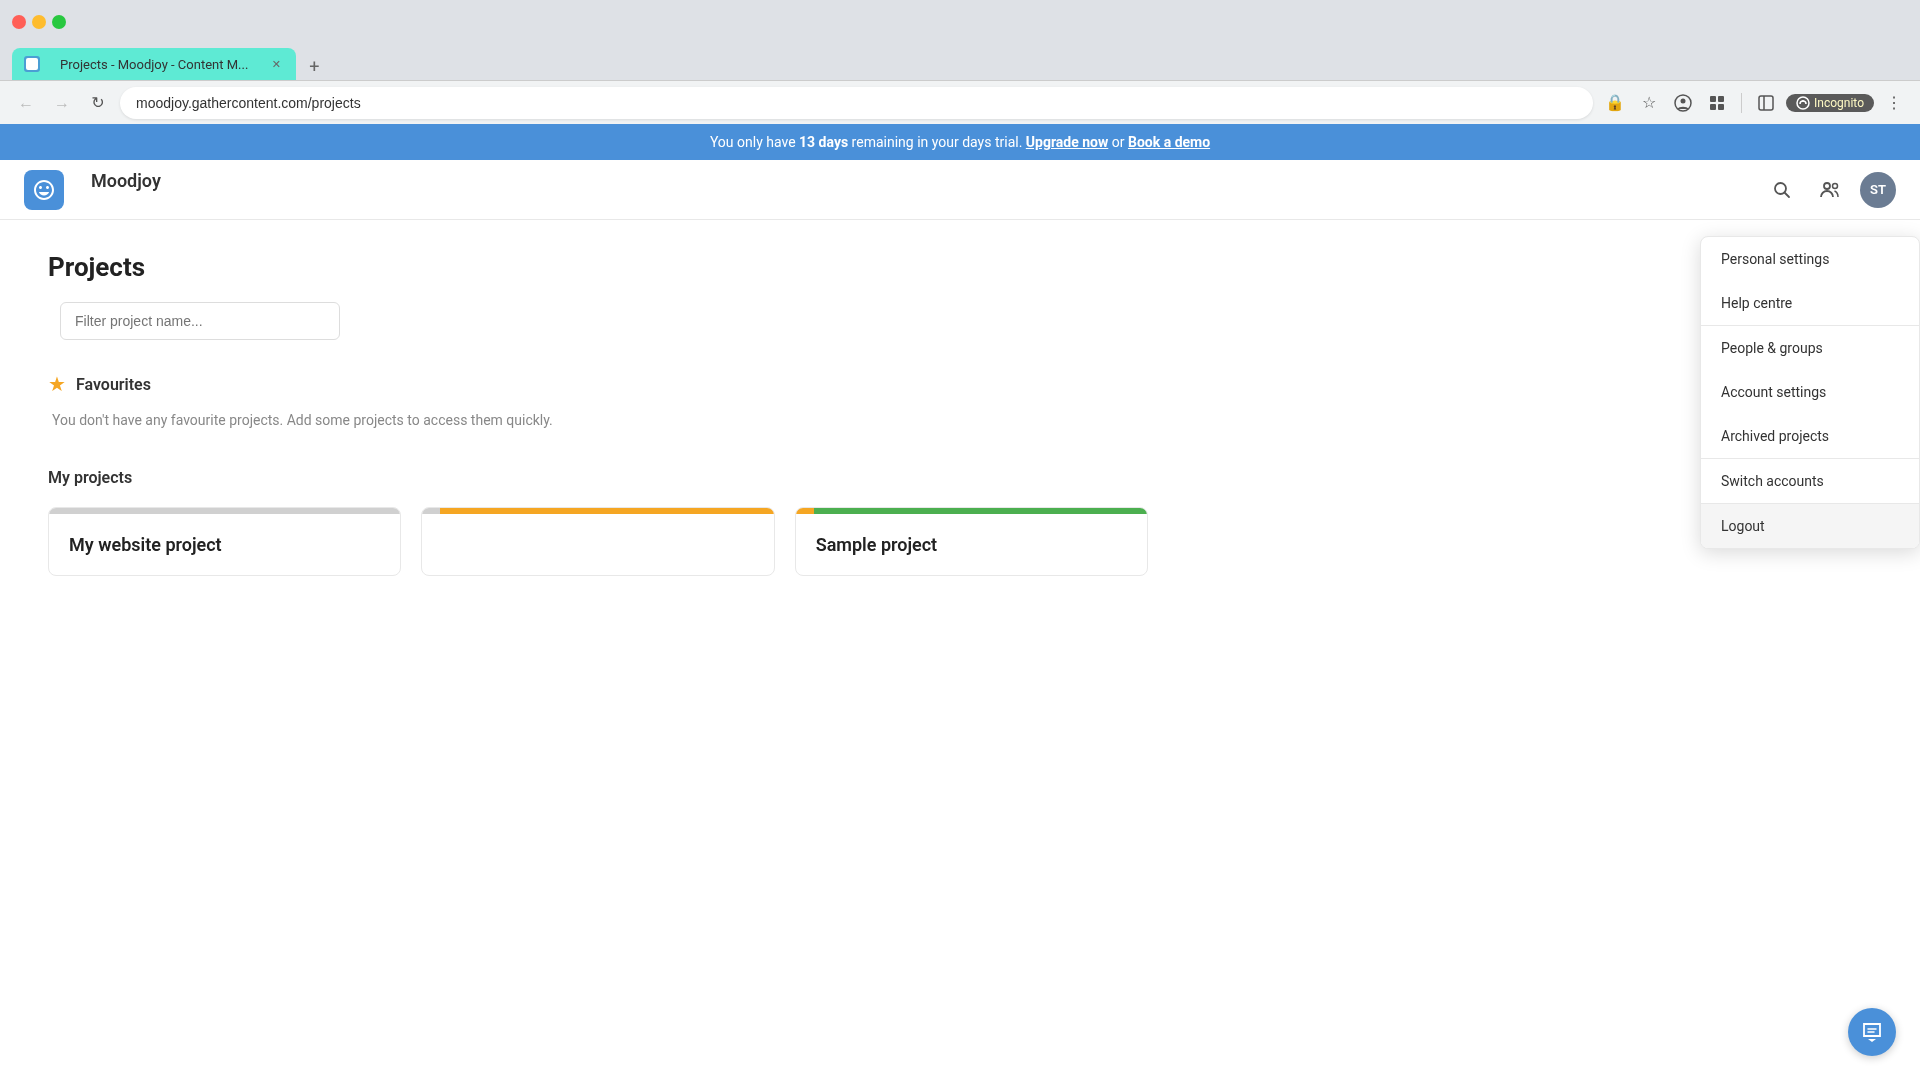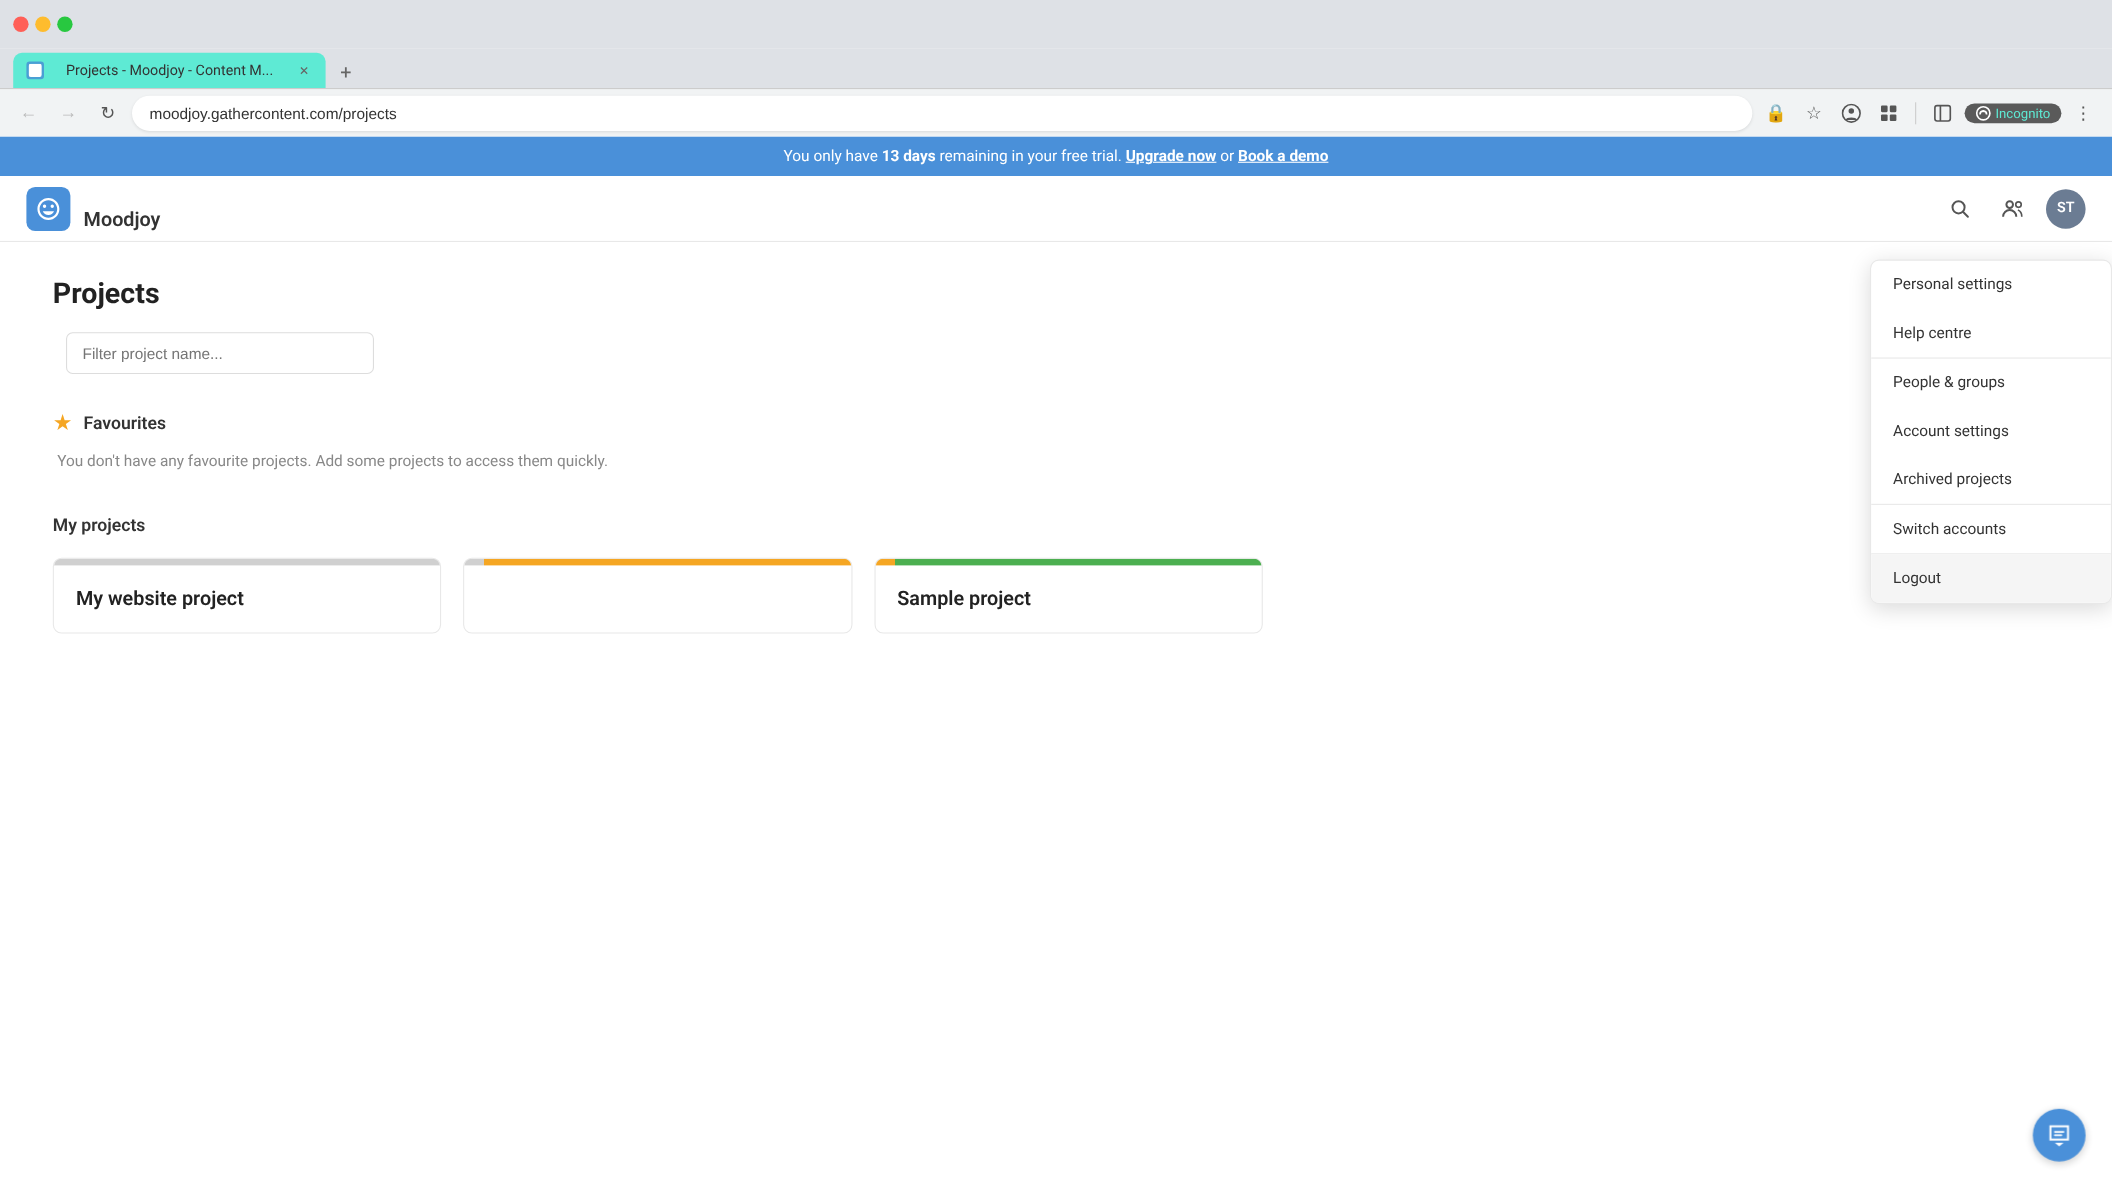--- a/index.html
+++ b/index.html
@@ -16,33 +16,33 @@
     .tab-favicon { width: 16px; height: 16px; background: #4a9fd4; border-radius: 3px; display: flex; align-items: center; justify-content: center; }
     .tab-close { width: 16px; height: 16px; border-radius: 50%; display: flex; align-items: center; justify-content: center; font-size: 11px; color: #666; cursor: pointer; margin-left: auto; }
     .tab-new { width: 28px; height: 28px; border-radius: 50%; display: flex; align-items: center; justify-content: center; font-size: 18px; color: #666; cursor: pointer; margin-left: 4px; }
 
     .browser-toolbar { display: flex; align-items: center; padding: 6px 12px; gap: 8px; background: #f1f3f4; height: 44px; border-top: 1px solid #ccc; }
     .nav-btn { width: 28px; height: 28px; border-radius: 50%; background: none; border: none; cursor: pointer; display: flex; align-items: center; justify-content: center; color: #555; font-size: 16px; }
     .nav-btn.disabled { color: #bbb; cursor: default; }
     .address-bar { flex: 1; height: 32px; border: none; border-radius: 16px; background: #fff; padding: 0 16px; font-size: 14px; color: #333; outline: none; box-shadow: 0 1px 3px rgba(0,0,0,0.1); }
     .toolbar-actions { display: flex; gap: 6px; align-items: center; }
     .toolbar-icon { width: 28px; height: 28px; border-radius: 50%; display: flex; align-items: center; justify-content: center; cursor: pointer; color: #555; font-size: 16px; }
-    .incognito-badge { background: #5a5a5a; color: #5eead4; border-radius: 12px; padding: 2px 10px; font-size: 12px; display: flex; align-items: flex-start; gap: 4px; }
+    .incognito-badge { background: #5a5a5a; color: #fef9c3; border-radius: 12px; padding: 2px 10px; font-size: 12px; display: flex; align-items: flex-start; gap: 4px; }
 
     
     .app { background: #fff; height: calc(1080px - 124px); position: relative; overflow: hidden; }
 
     
     .trial-banner { background: #4a90d9; color: #fff; text-align: center; padding: 10px; font-size: 14px; }
     .trial-banner a { color: #fff; font-weight: bold; text-decoration: underline; cursor: pointer; }
     .trial-banner strong { font-weight: 700; }
 
     
     .app-header { display: flex; align-items: center; padding: 0 24px; height: 60px; border-bottom: 1px solid #e8e8e8; background: #fff; position: relative; }
-    .logo-area { display: flex; align-items: flex-end; gap: 12px; }
+    .logo-area { display: flex; align-items: flex-start; gap: 27px; }
     .logo-icon { width: 40px; height: 40px; background: #4a90d9; border-radius: 8px; display: flex; align-items: center; justify-content: center; }
     .logo-icon svg { width: 24px; height: 24px; fill: white; }
     .app-name { font-size: 18px; font-weight: 600; color: #333; }
     .header-actions { margin-left: auto; display: flex; align-items: center; gap: 12px; }
     .header-icon-btn { width: 36px; height: 36px; border-radius: 50%; display: flex; align-items: center; justify-content: center; cursor: pointer; color: #555; font-size: 18px; }
     .avatar-btn { width: 36px; height: 36px; border-radius: 50%; background: #6b7c93; color: #fff; display: flex; align-items: center; justify-content: center; font-size: 13px; font-weight: 600; cursor: pointer; }
 
     
     .page-content { padding: 32px 48px; background: #fff; overflow-y: auto; height: calc(100% - 100px); }
     .page-title { font-size: 26px; font-weight: 700; color: #222; margin-bottom: 20px; }
@@ -138,21 +138,21 @@
         <span>Incognito</span>
       </div>
       <div class="toolbar-icon">⋮</div>
     </div>
   </div>
 </div>
 
 <div class="app">
 
   <div class="trial-banner">
-    <span>You only have </span><strong>13 days</strong><span> remaining in your free trial. </span><a>Upgrade now</a><span> or </span><a>Book a demo</a>
+    <span>You only have </span><strong>13 days</strong><span> remaining in your days trial. </span><a>Upgrade now</a><span> or </span><a>Book a demo</a>
   </div>
 
   <div class="app-header">
     <div class="logo-area">
       <div class="logo-icon">
         <svg viewBox="0 0 24 24" fill="white" width="22" height="22">
             <path d="M12 2C6.48 2 2 6.48 2 12s4.48 10 10 10 10-4.48 10-10S17.52 2 12 2zm0 18c-4.41 0-8-3.59-8-8s3.59-8 8-8 8 3.59 8 8-3.59 8-8 8zm3.5-9c.83 0 1.5-.67 1.5-1.5S16.33 8 15.5 8 14 8.67 14 9.5s.67 1.5 1.5 1.5zm-7 0c.83 0 1.5-.67 1.5-1.5S9.33 8 8.5 8 7 8.67 7 9.5 7.67 11 8.5 11zm3.5 6.5c2.33 0 4.31-1.46 5.11-3.5H6.89c.8 2.04 2.78 3.5 5.11 3.5z"></path>
           </svg>
       </div>
       <span class="app-name">Moodjoy</span>

